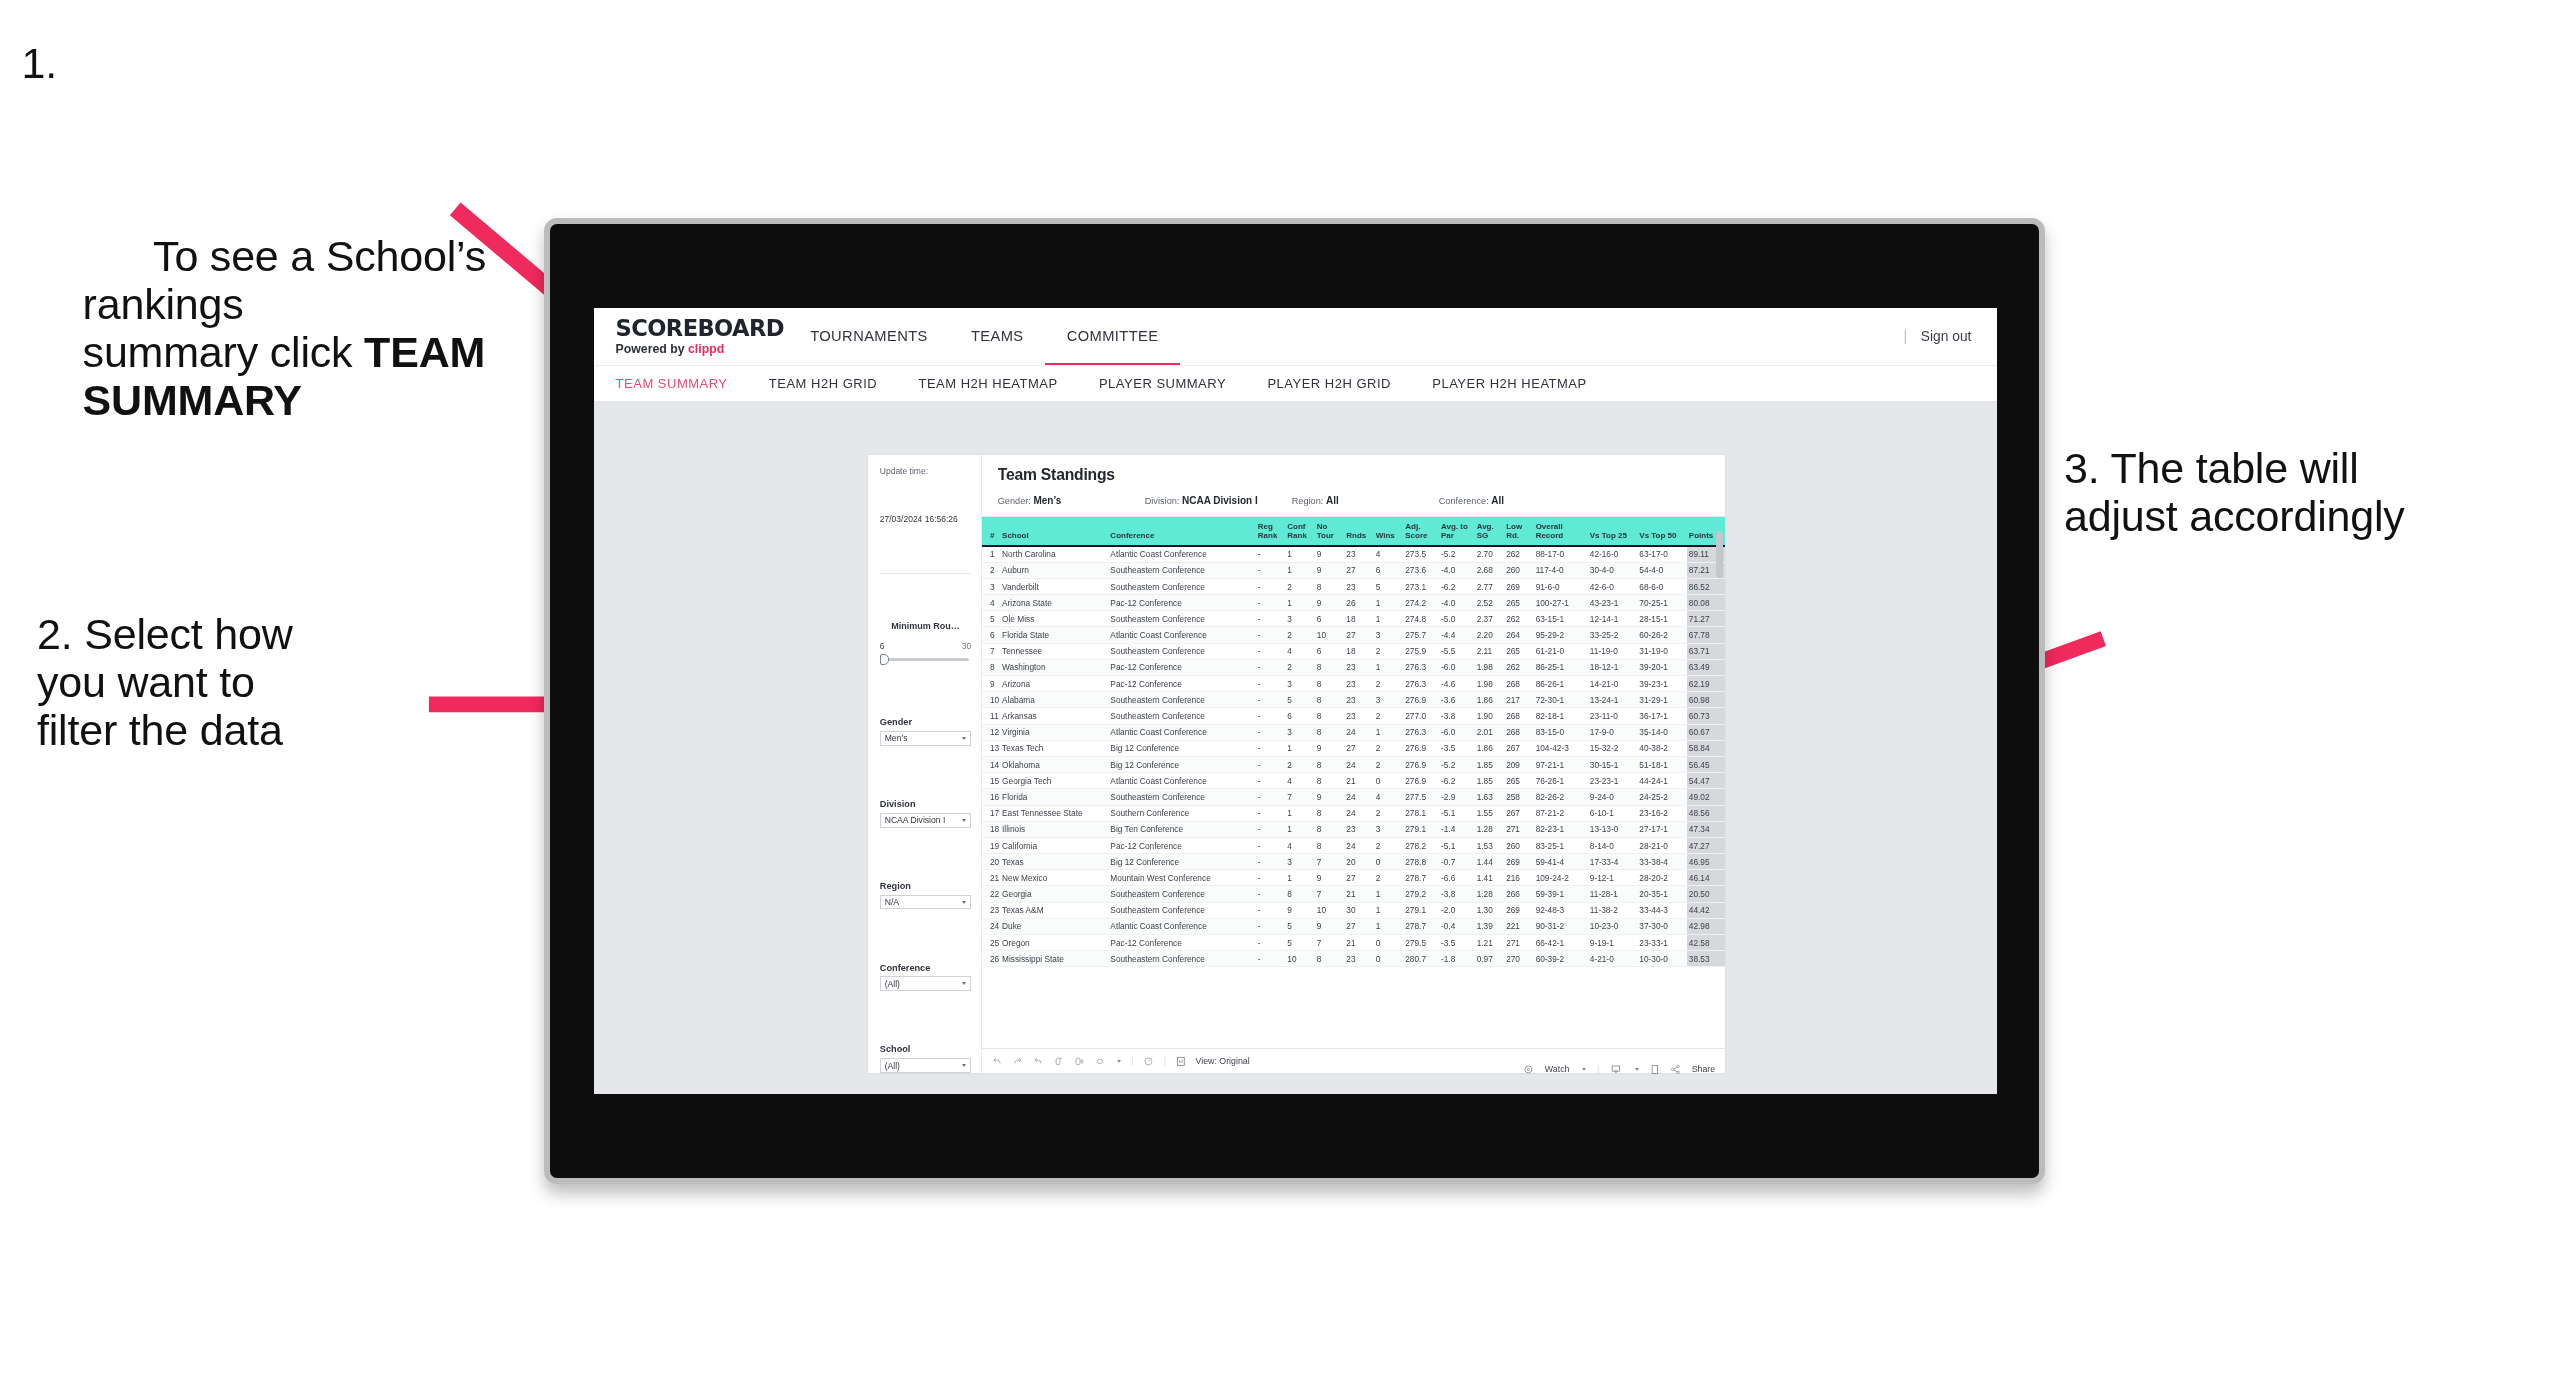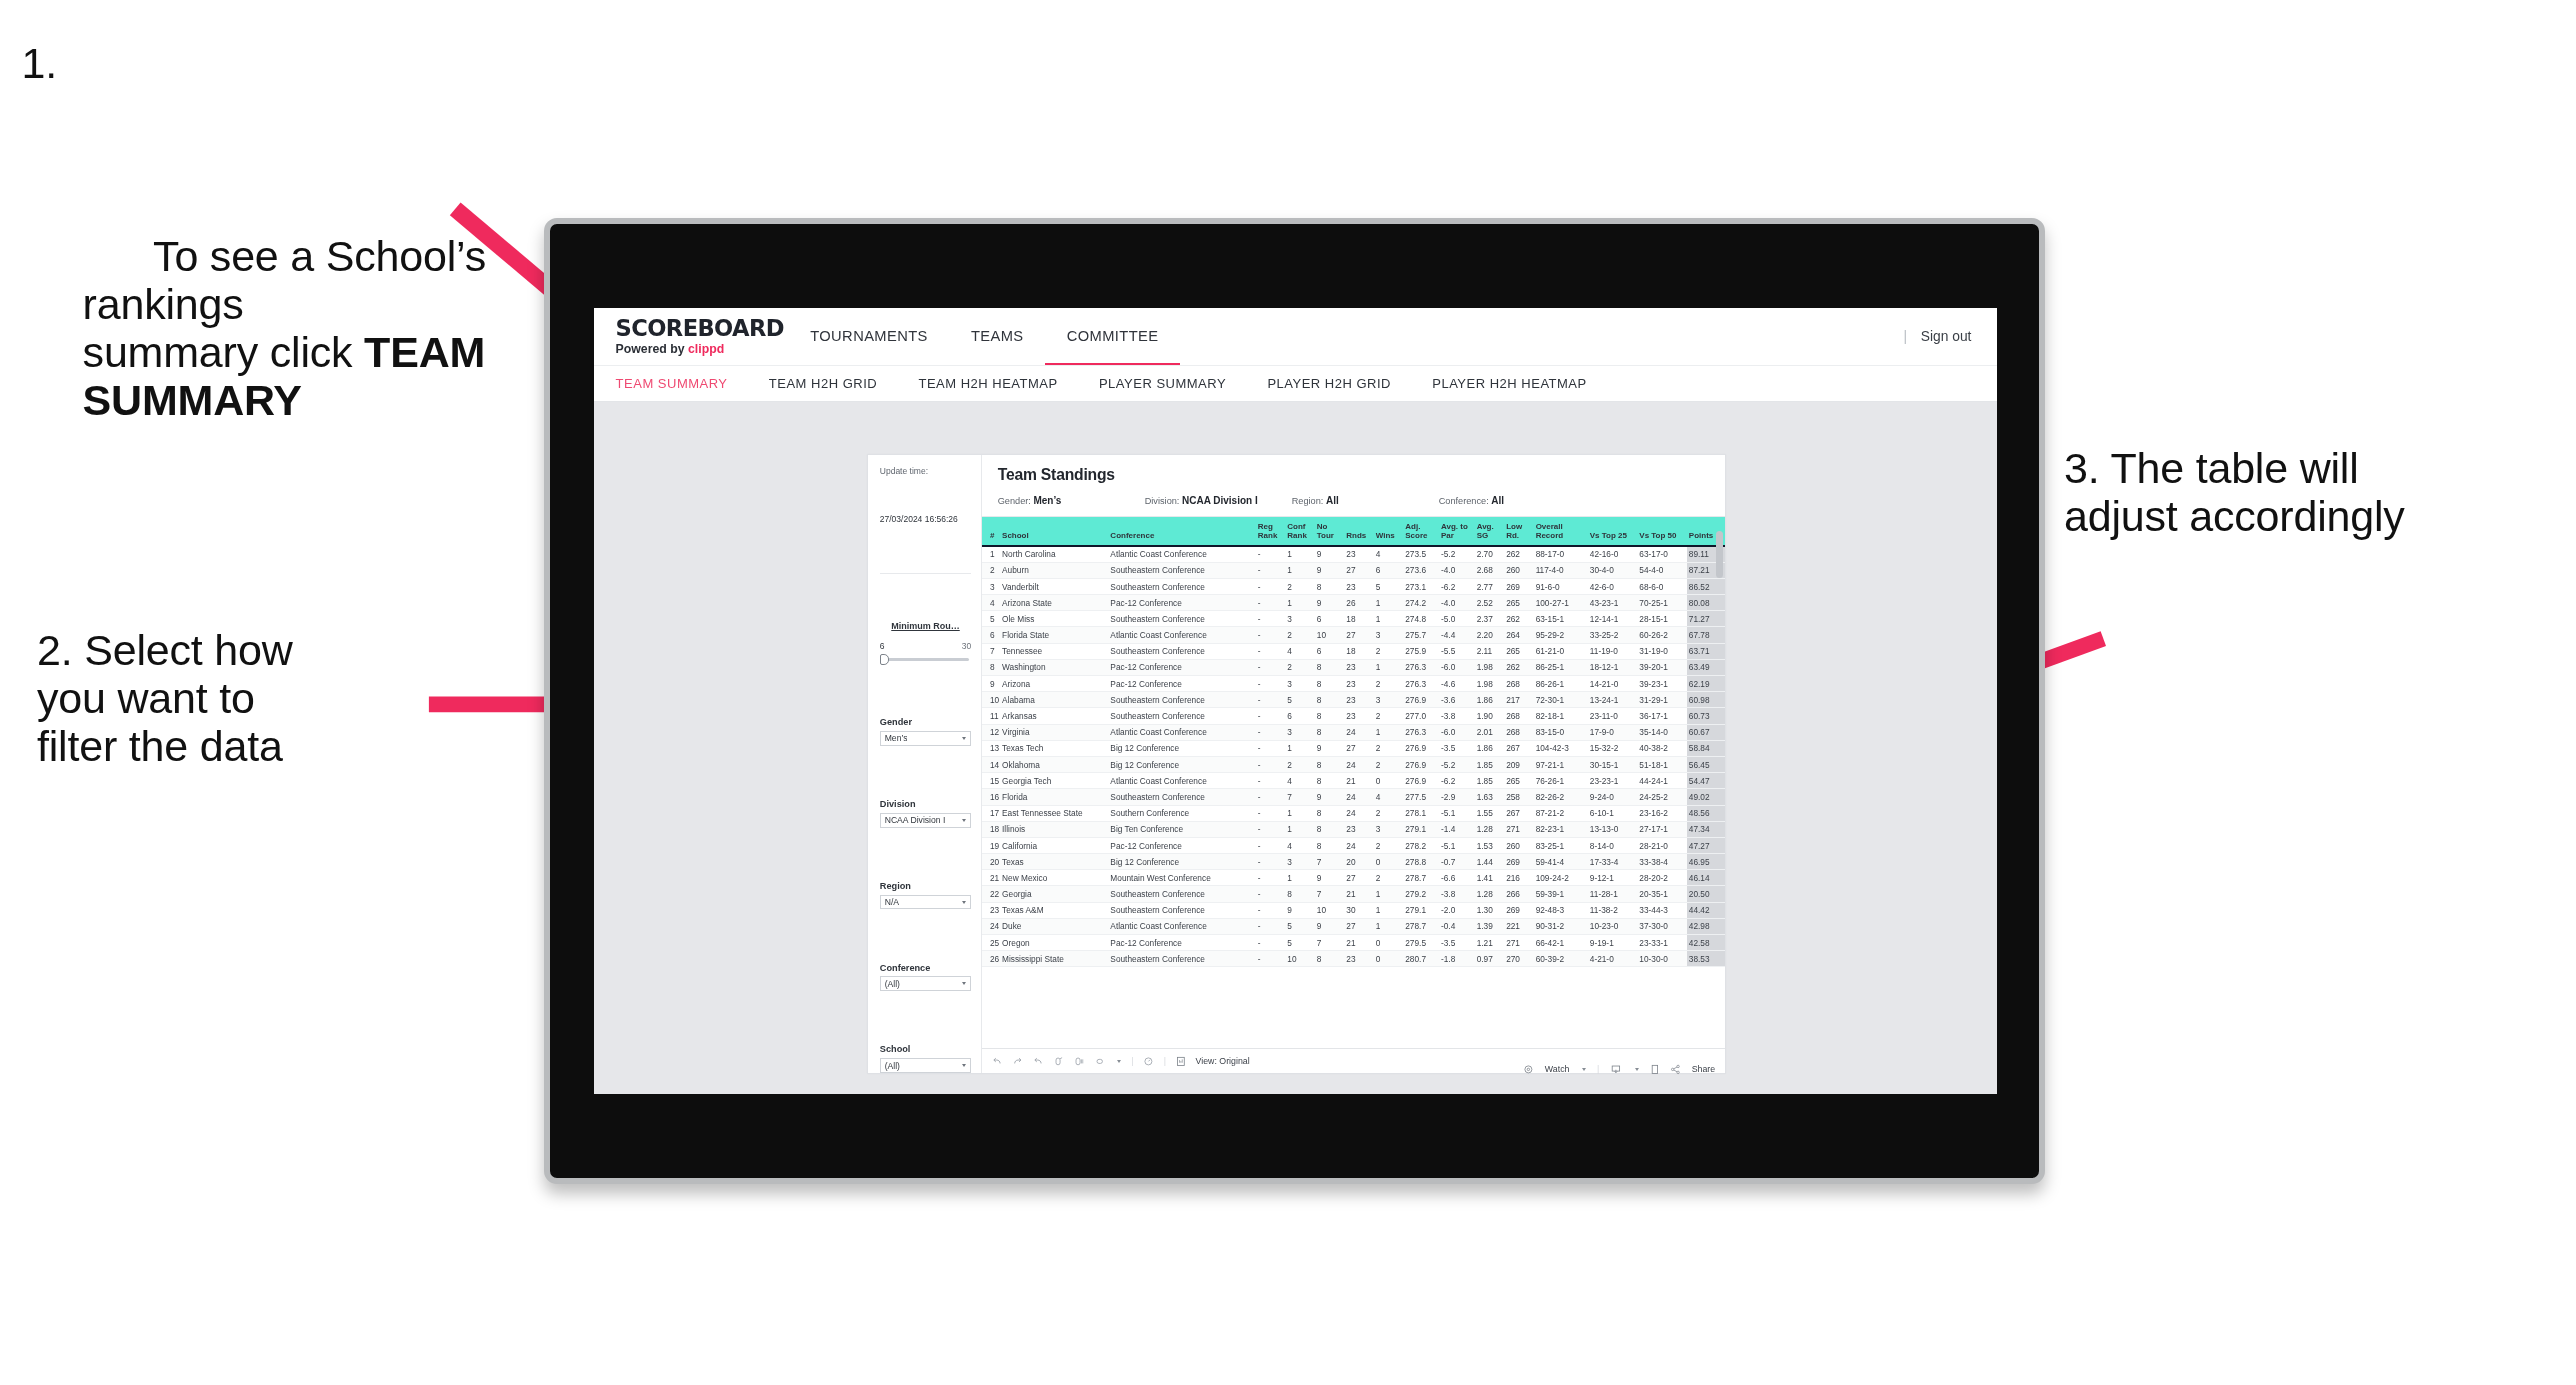--- a/index.html
+++ b/index.html
@@ -18,21 +18,21 @@
     font-family: "Liberation Sans", sans-serif;
     font-size: 43px;
     line-height: 1.12;
     letter-spacing: -0.2px;
     white-space: pre-wrap;
   }
   .anno .strong { font-weight: 700; }
   #anno1 { left: 21.6px; top: 39px; width: 511px; }
   #anno1 .num { position:absolute; left:0; top:0; }
   #anno1 .body { display:block; margin-left: 61px; }
-  #anno2 { left: 37px; top: 626px; width: 413px; }
+  #anno2 { left: 37px; top: 610px; width: 413px; }
   #anno3 { left: 2064px; top: 444px; width: 511px; }
 
   
   .arrow { position: absolute; pointer-events: none; }
 
   
   #tablet {
     position: absolute;
     left: 544px; top: 218px;
     width: 1501px; height: 966px;
@@ -113,21 +113,21 @@
   .filters {
     width: 114px; border-right: 1px solid #e7e9ec;
     padding: 9.8px 9.8px 0 11.8px;
     font-size: 8.8px; color: #3d424a;
     display: flex; flex-direction: column; justify-content: space-between;
   }
   .upd-label { font-size: 8.5px; color: #5f656e; line-height: 1.45; }
   .upd-time { font-size: 8.5px; color: #2e333a; }
   .fsep { border-top: 1px solid #e7e9ec; margin: 12.8px 0 10.8px 0; }
 
-  .slider-title { font-size: 9px; font-weight: 700; color: #30353c; text-align:center; margin-bottom: 10px; text-decoration: underline;}
+  .slider-title { font-size: 9px; font-weight: 700; color: #30353c; text-align:center; margin-bottom: 10px;}
   .slider-vals { display:flex; justify-content: space-between; font-size: 8.5px; color:#6d737b; margin-bottom: 2.9px; }
   .slider-vals .lo { color:#30353c; }
   .slider-track { position: relative; height: 9.8px; }
   .slider-track .rail { position:absolute; left:2px; right:2px; top:3.9px; height:2.9px; background:#c9cdd3; border-radius:2px; }
   .slider-track .thumb {
     position:absolute; left:0px; top:0px; width:8.8px; height:10.8px;
     background:#fff; border:1.2px solid #7c828a; border-radius:2px 4.9px 4.9px 2px;
   }
 
   .fgroup { margin-top: 16.7px; }

